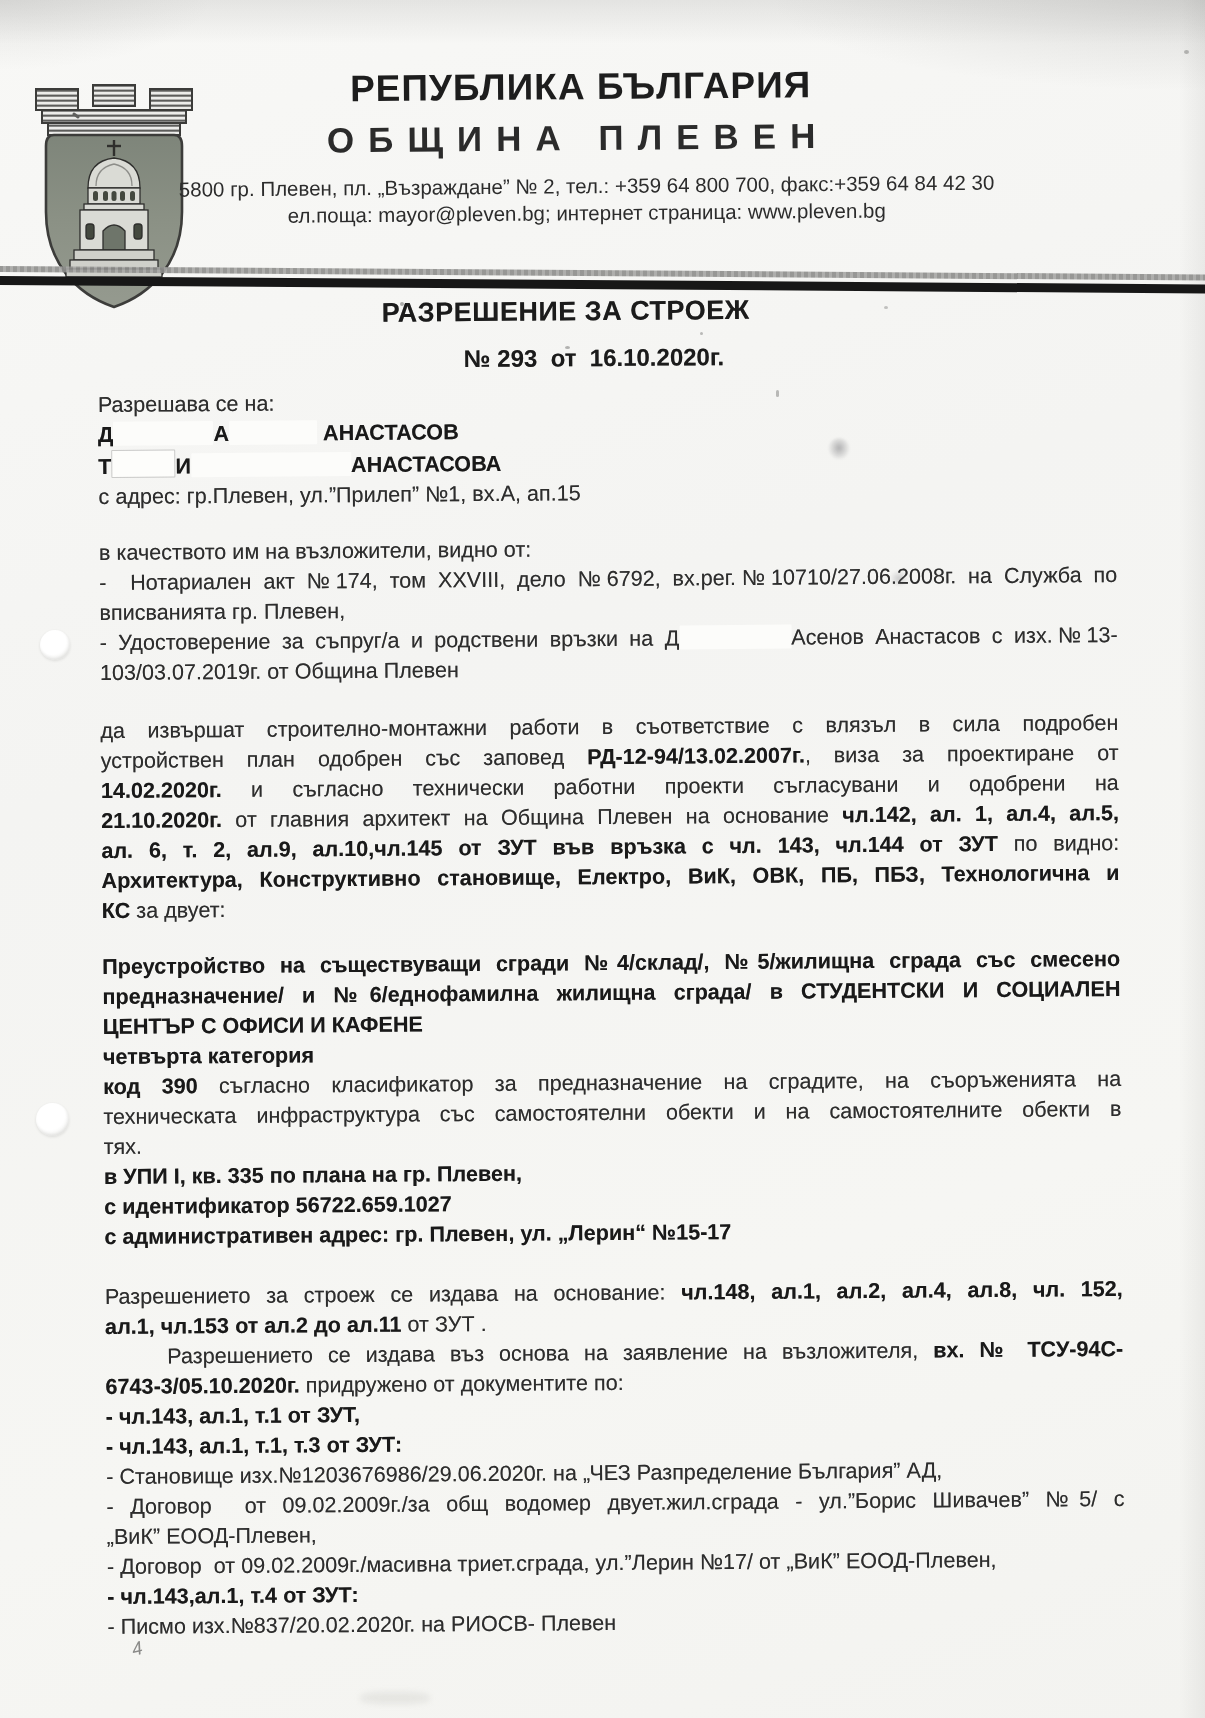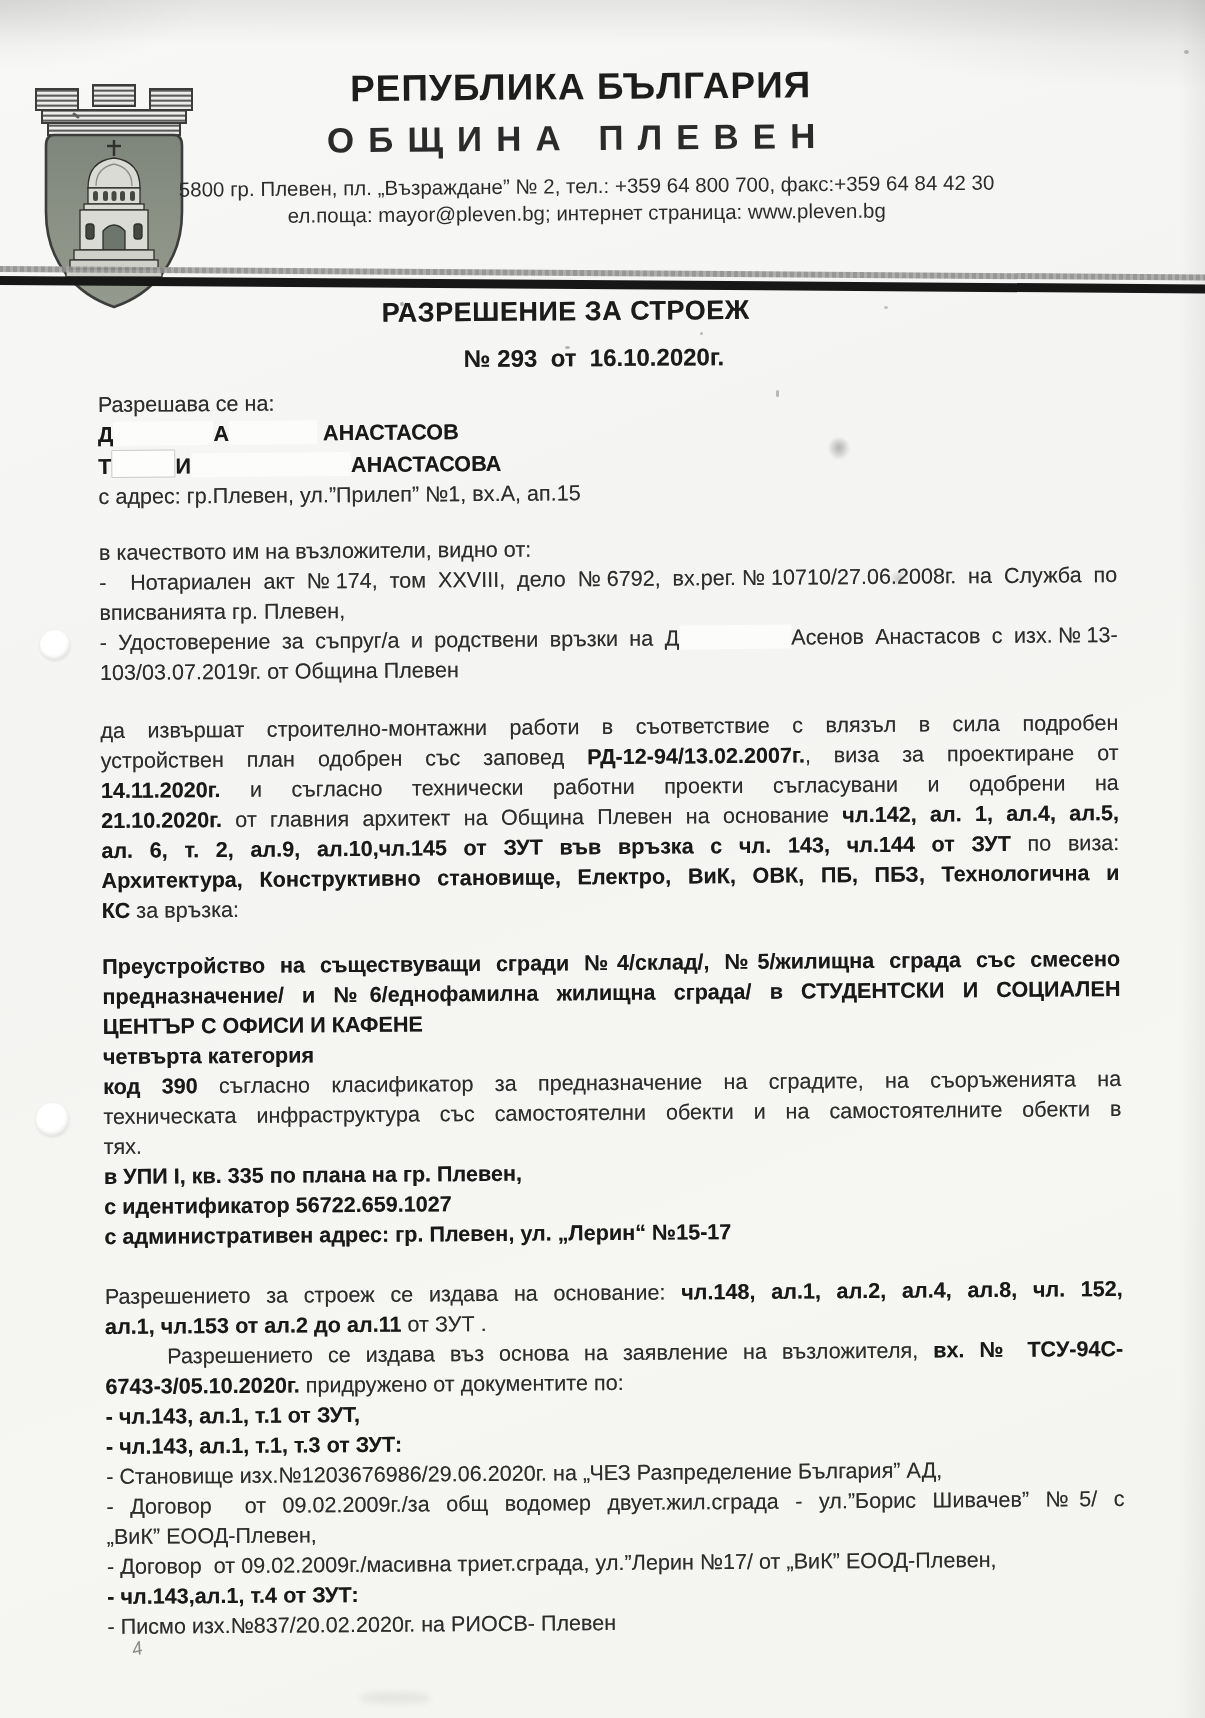--- a/index.html
+++ b/index.html
@@ -147,25 +147,25 @@
         <div class="block" style="margin-top: 26px;">
           <div class="line"><span>в качеството им на възложители, видно от:</span></div>
           <div class="line just"><span>-  Нотариален акт №174, том XXVIII, дело №6792, вх.рег.№10710/27.06.2008г. на Служба по</span></div>
           <div class="line"><span>вписванията гр. Плевен,</span></div>
           <div class="line just"><span>- Удостоверение за съпруг/а и родствени връзки на Д</span><span class="redact" style="width: 112px;"></span><span>Асенов Анастасов с изх.№13-</span></div>
           <div class="line"><span>103/03.07.2019г. от Община Плевен</span></div>
         </div>
         <div class="block" style="margin-top: 28px;">
           <div class="line just"><span>да извършат строително-монтажни работи в съответствие с влязъл в сила подробен</span></div>
           <div class="line just"><span>устройствен план одобрен със заповед </span><span class="b">РД-12-94/13.02.2007г.</span><span>, виза за проектиране от</span></div>
-          <div class="line just"><span class="b">14.11.2020г.</span><span> и съгласно технически работни проекти съгласувани и одобрени на</span></div>
+          <div class="line just"><span class="b">14.02.2020г.</span><span> и съгласно технически работни проекти съгласувани и одобрени на</span></div>
           <div class="line just"><span class="b">21.10.2020г.</span><span> от главния архитект на Община Плевен на основание </span><span class="b">чл.142, ал. 1, ал.4, ал.5,</span></div>
-          <div class="line just"><span class="b">ал. 6, т. 2, ал.9, ал.10,чл.145 от ЗУТ във връзка с чл. 143, чл.144 от ЗУТ</span><span> по виза:</span></div>
+          <div class="line just"><span class="b">ал. 6, т. 2, ал.9, ал.10,чл.145 от ЗУТ във връзка с чл. 143, чл.144 от ЗУТ</span><span> по видно:</span></div>
           <div class="line just"><span class="b">Архитектура, Конструктивно становище, Електро, ВиК, ОВК, ПБ, ПБЗ, Технологична и</span></div>
-          <div class="line"><span class="b">КС</span><span> за връзка:</span></div>
+          <div class="line"><span class="b">КС</span><span> за двует:</span></div>
         </div>
         <div class="block" style="margin-top: 26px;">
           <div class="line just"><span class="b">Преустройство на съществуващи сгради №4/склад/, №5/жилищна сграда със смесено</span></div>
           <div class="line just"><span class="b">предназначение/ и №6/еднофамилна жилищна сграда/ в СТУДЕНТСКИ И СОЦИАЛЕН</span></div>
           <div class="line"><span class="b">ЦЕНТЪР С ОФИСИ И КАФЕНЕ</span></div>
           <div class="line"><span class="b">четвърта категория</span></div>
           <div class="line just"><span class="b">код 390</span><span> съгласно класификатор за предназначение на сградите, на съоръженията на</span></div>
           <div class="line just"><span>техническата инфраструктура със самостоятелни обекти и на самостоятелните обекти в</span></div>
           <div class="line"><span>тях.</span></div>
           <div class="line"><span class="b">в УПИ I, кв. 335 по плана на гр. Плевен,</span></div>

